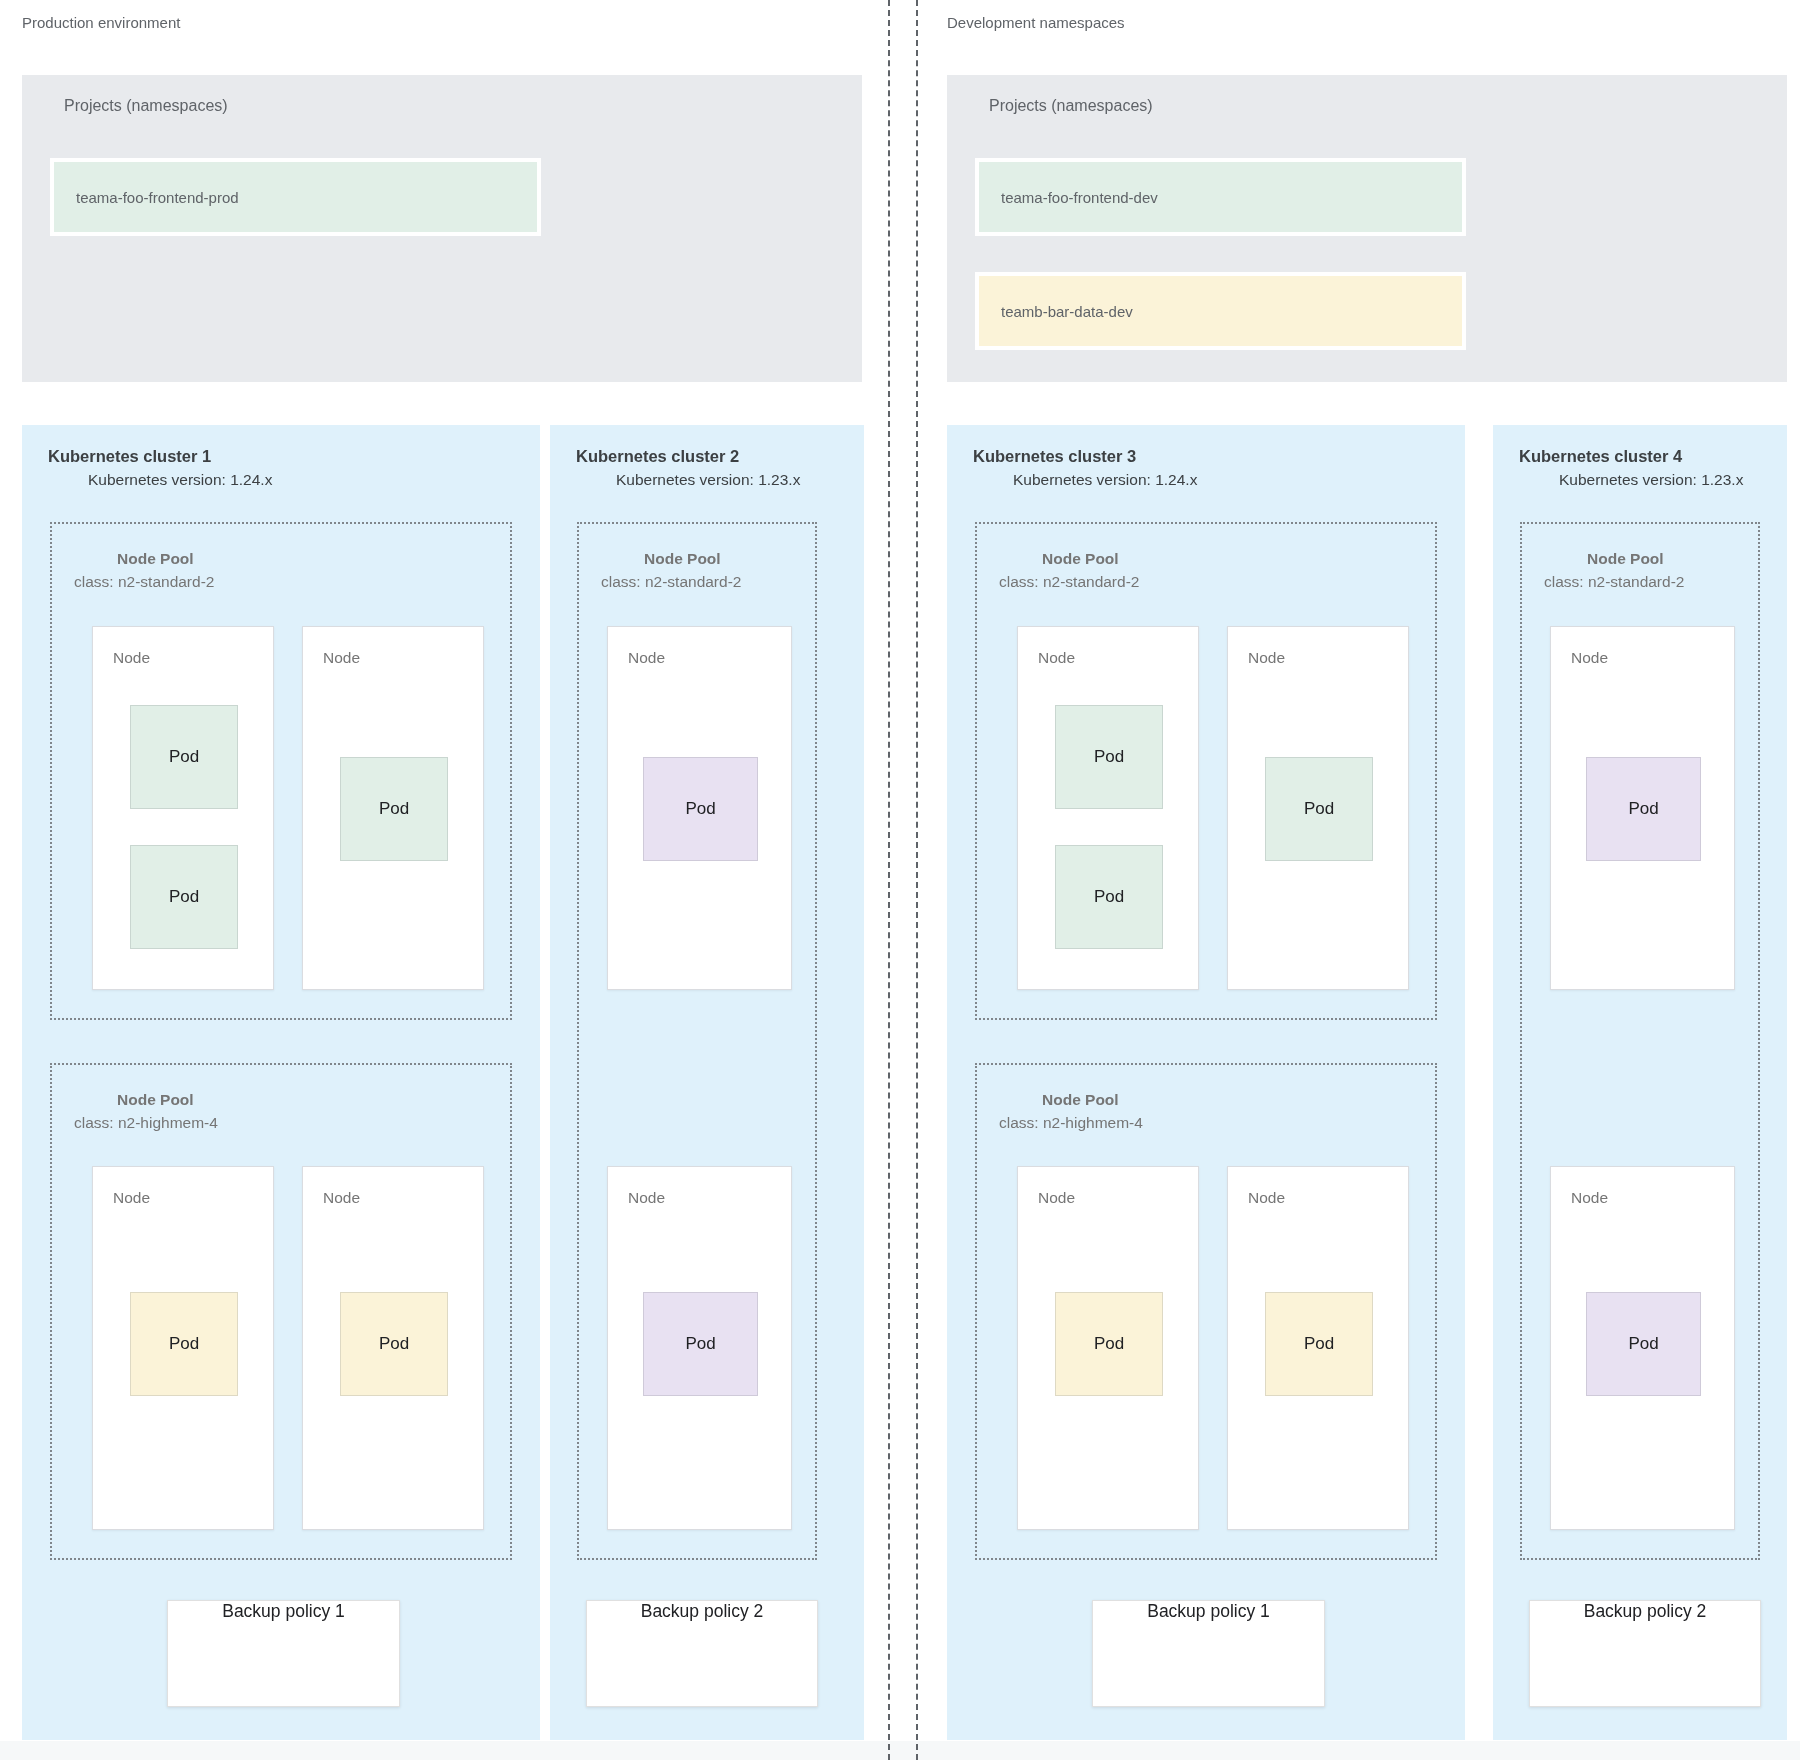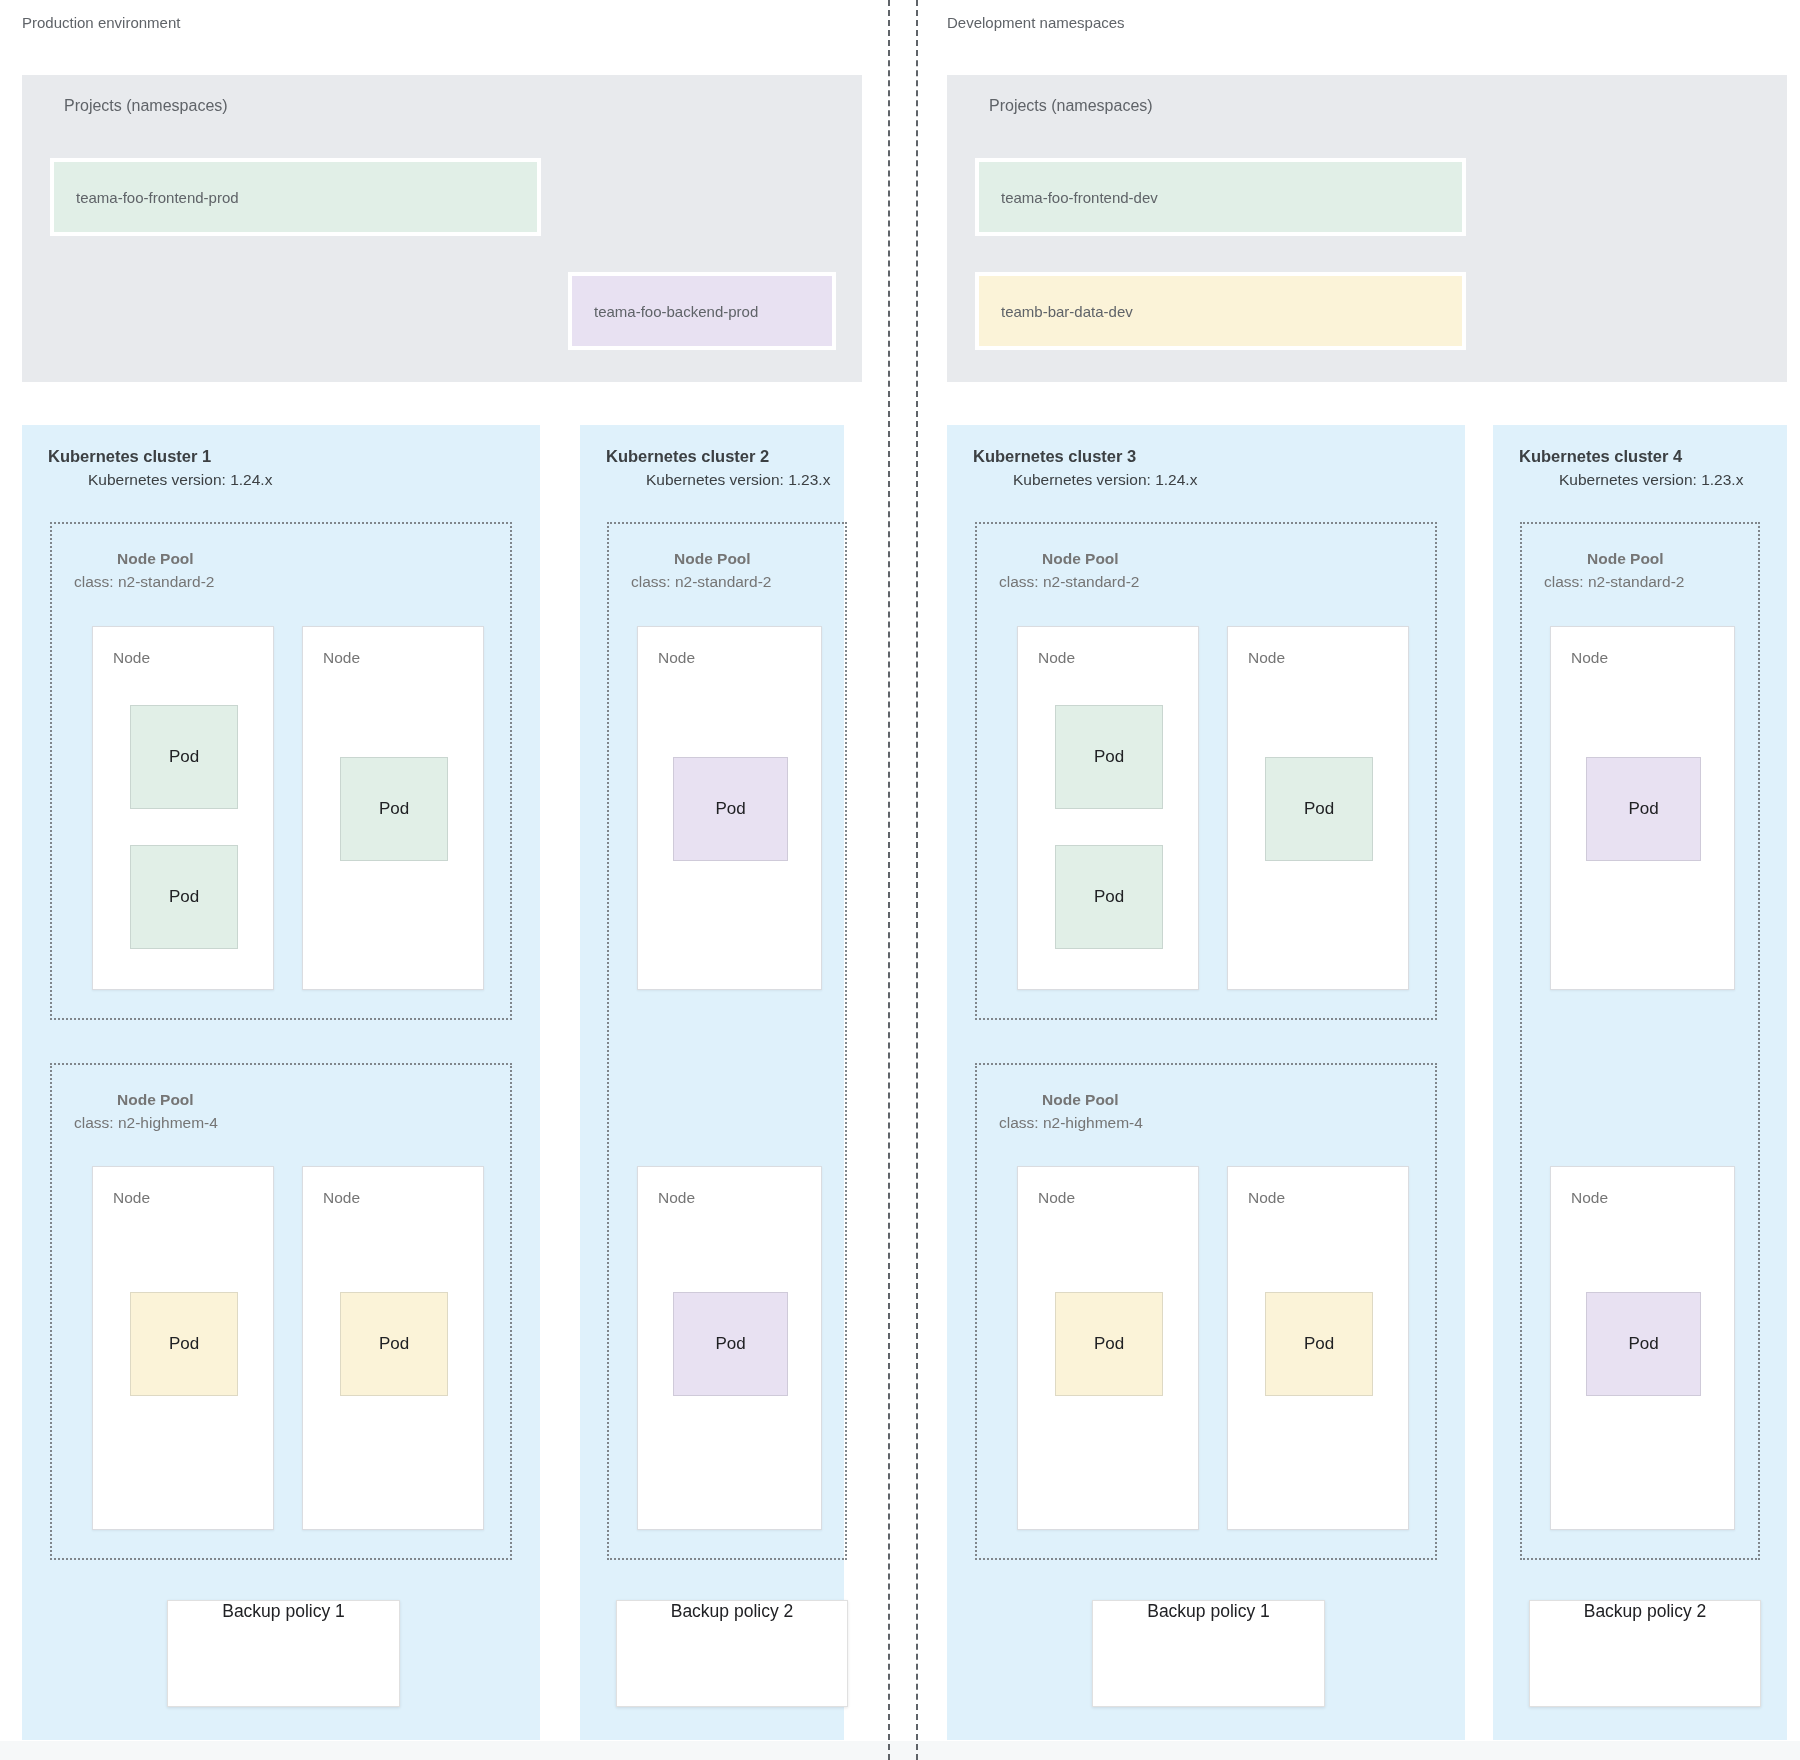--- a/index.html
+++ b/index.html
@@ -50,23 +50,20 @@
   <div class="divider" style="left:888px;"></div>
   <div class="divider" style="left:916px;"></div>
 
   <div class="env-label" style="left:22px;">Production environment</div>
 
   <div class="projects" style="left:22px;">
     <div class="projects-title">Projects (namespaces)</div>
     <div class="ns green" style="left:28px;top:83px;width:491px;">
       <span>teama-foo-frontend-prod</span>
     </div>
-    <div class="ns purple" style="left:546px;top:197px;width:268px;">
-      <span>teama-foo-backend-prod</span>
-    </div>
   </div>
 
   <div class="cluster" style="left:22px;width:518px;">
     <div class="c-title">Kubernetes cluster 1</div>
     <div class="c-version">Kubernetes version: 1.24.x</div>
 
     <div class="pool" style="left:28px;top:97px;width:462px;height:498px;">
       <div class="pool-name">Node Pool</div>
       <div class="pool-class">class: n2-standard-2</div>
       <div class="node" style="left:40px;top:102px;">
@@ -101,21 +98,21 @@
             <span>Pod</span>
           </div>
       </div>
     </div>
 
     <div class="backup" style="left:145px;top:1175px;width:233px;">
       <span>Backup policy 1</span>
     </div>
   </div>
 
-  <div class="cluster" style="left:580px;width:264px;">
+  <div class="cluster" style="left:550px;width:314px;">
     <div class="c-title">Kubernetes cluster 2</div>
     <div class="c-version">Kubernetes version: 1.23.x</div>
 
     <div class="pool" style="left:27px;top:97px;width:240px;height:1038px;">
       <div class="pool-name">Node Pool</div>
       <div class="pool-class">class: n2-standard-2</div>
       <div class="node nodew" style="left:28px;top:102px;">
         <div class="node-label">Node</div>
         <div class="pod purple podw" style="top:130px;">
             <span>Pod</span>

